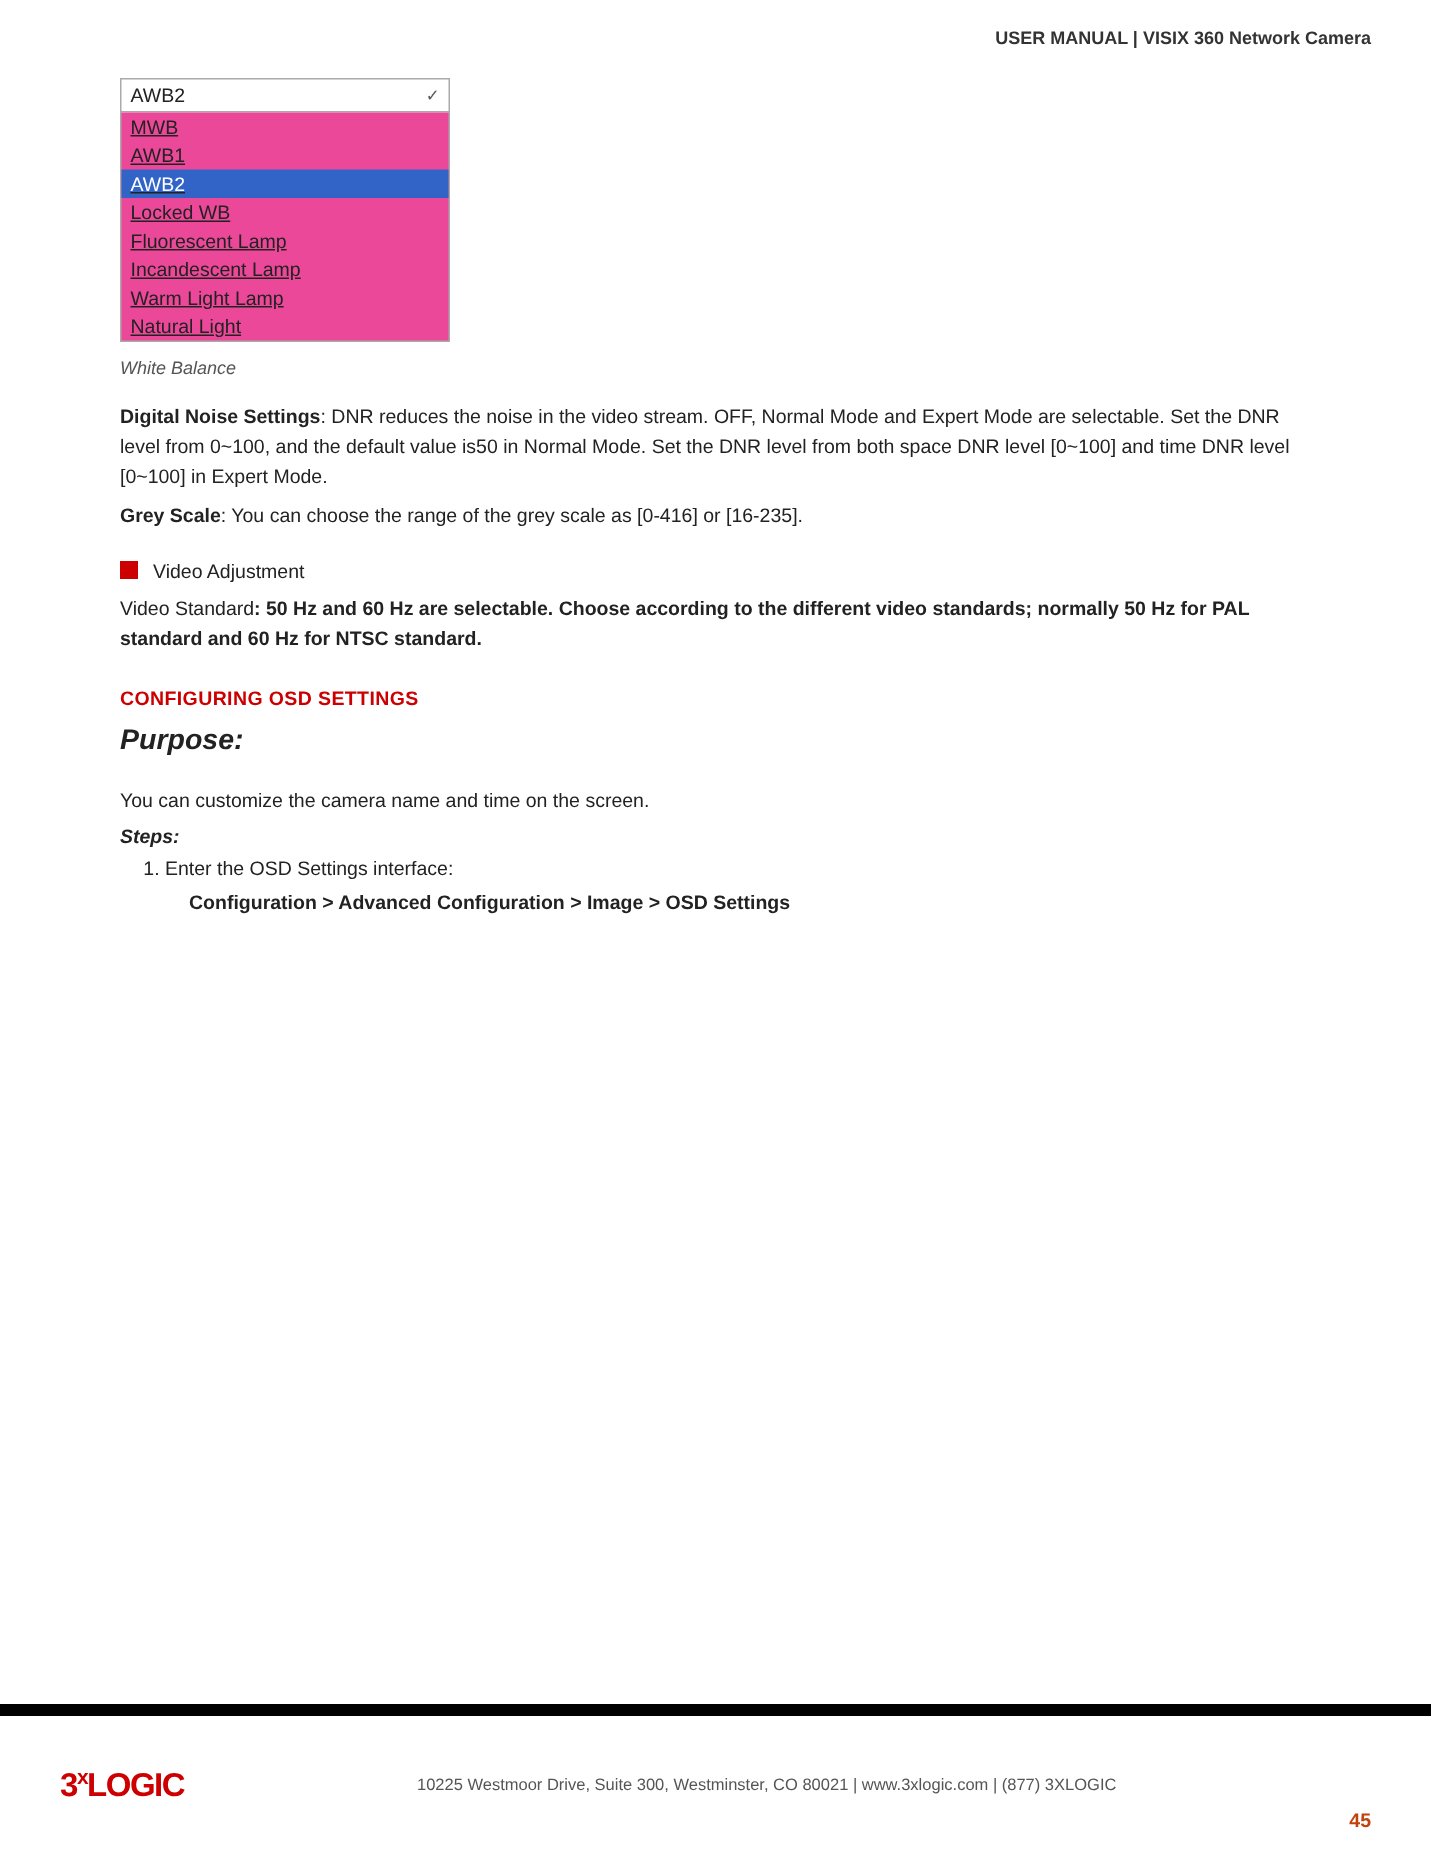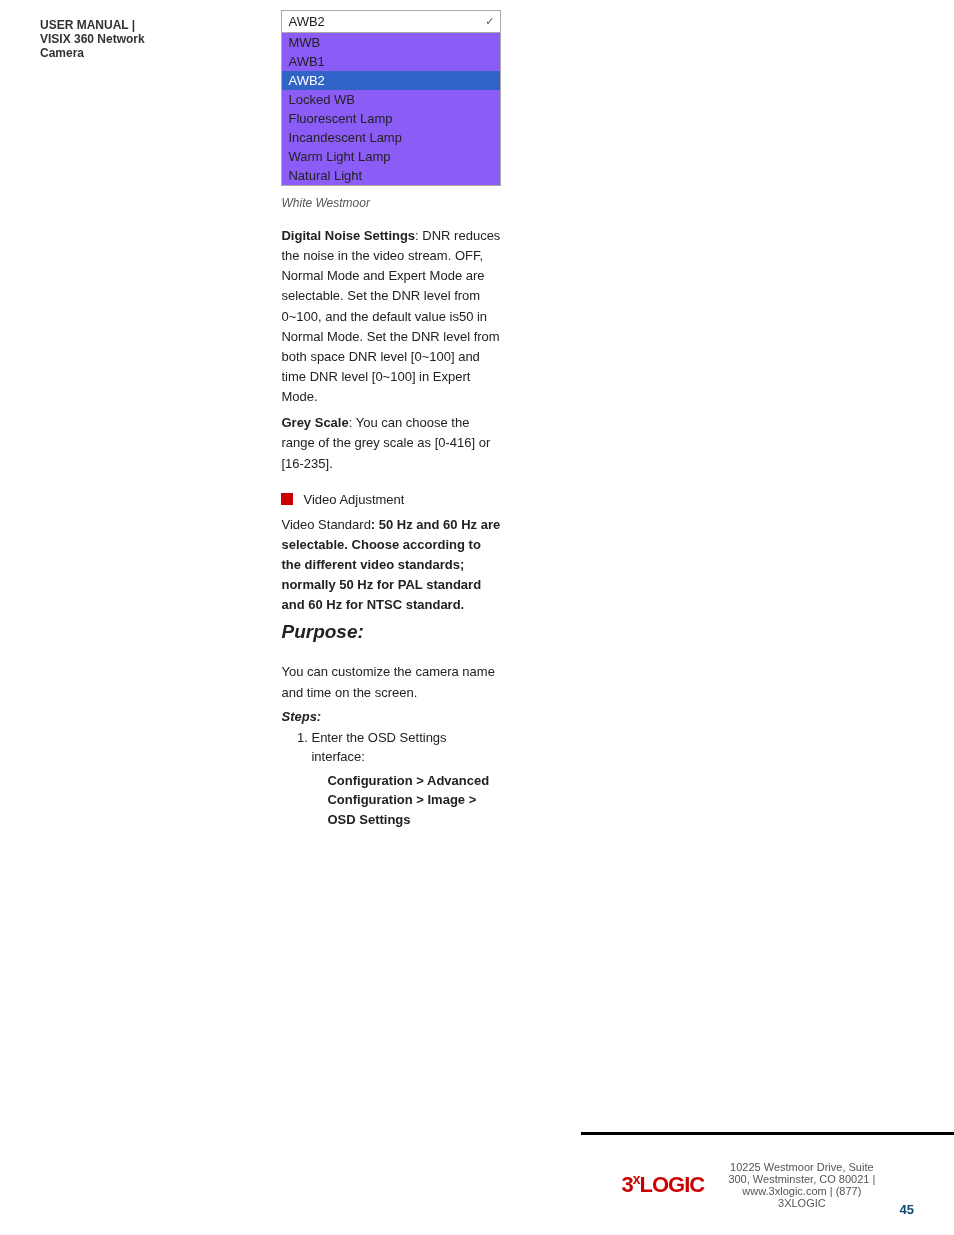--- a/index.html
+++ b/index.html
@@ -11,21 +11,21 @@
       background: #fff;
       width: 954px;
       min-height: 1235px;
       position: relative;
     }
 
     .page-wrapper {
       width: 954px;
       min-height: 1235px;
       display: flex;
-      flex-direction: row;
+      flex-direction: column;
       padding: 0;
     }
 
     .header {
       display: flex;
       justify-content: flex-end;
       padding: 18px 40px 10px 40px;
       font-size: 12px;
       color: #333;
     }
@@ -65,21 +65,22 @@
     .dropdown-selected .chevron {
       font-size: 11px;
       color: #555;
       margin-left: 8px;
     }
 
     .dropdown-list {
       border: 1px solid #aaa;
       border-top: none;
       min-width: 220px;
-      background: #8b5cf6;
+      background: #ec4899;
+      text-decoration: underline;
     }
 
     .dropdown-item {
       padding: 2px 6px;
       font-size: 13px;
       cursor: pointer;
       white-space: nowrap;
     }
 
     .dropdown-item.selected {
@@ -166,21 +167,21 @@
 
     .steps-list li .config-path {
       font-weight: bold;
       display: block;
       margin-top: 4px;
       margin-left: 16px;
     }
 
     
     .footer {
-      border-top: 3px solid #000000;
+      border-top: 8px solid #000000;
       margin-top: auto;
       padding: 14px 40px;
       display: flex;
       align-items: center;
       justify-content: space-between;
     }
 
     .footer-logo {
       font-size: 22px;
       font-weight: bold;
@@ -197,21 +198,21 @@
     .footer-info {
       font-size: 11px;
       color: #555;
       text-align: center;
       flex: 1;
       margin: 12px 20px;
     }
 
     .footer-page {
       font-size: 13px;
-      color: #0c4a6e;
+      color: #c2410c;
       font-weight: bold;
       margin-top: 48px;
     }
   </style>
 </head>
 <body>
 
 <div class="page-wrapper">
 
   <div class="header">
@@ -232,21 +233,21 @@
         <div class="dropdown-item">MWB</div>
         <div class="dropdown-item">AWB1</div>
         <div class="dropdown-item selected">AWB2</div>
         <div class="dropdown-item">Locked WB</div>
         <div class="dropdown-item">Fluorescent Lamp</div>
         <div class="dropdown-item">Incandescent Lamp</div>
         <div class="dropdown-item">Warm Light Lamp</div>
         <div class="dropdown-item">Natural Light</div>
       </div>
     </div>
-    <div class="dropdown-label">White Westmoor</div>
+    <div class="dropdown-label">White Balance</div>
 
     
 
     <p class="body-text">
       <b>Digital Noise Settings</b><span>: DNR reduces the noise in the video stream. OFF, Normal Mode and Expert Mode are selectable. Set the DNR level from 0~100, and the default value is50 in Normal Mode. Set the DNR level from both space DNR level [0~100] and time DNR level [0~100] in Expert Mode.</span>
     </p>
     <p class="body-text">
       <b>Grey Scale</b><span>: You can choose the range of the grey scale as [0-416] or [16-235].</span>
     </p>
 
@@ -254,20 +255,21 @@
     <div class="section-heading">
       <span class="red-bullet"></span>
       <span class="section-heading-text">Video Adjustment</span>
     </div>
 
     <p class="body-text">
       <span>Video Standard</span><b>: 50 Hz and 60 Hz are selectable. Choose according to the different video standards; normally 50 Hz for PAL standard and 60 Hz for NTSC standard.</b>
     </p>
 
     
+    <div class="config-heading">CONFIGURING OSD SETTINGS</div>
 
     <p class="purpose-label">Purpose:</p>
     <p class="body-text">You can customize the camera name and time on the screen.</p>
 
     <p class="steps-label">Steps:</p>
     <ol class="steps-list">
       <li>
         <span>Enter the OSD Settings interface:</span>
         <span class="config-path">Configuration &gt; Advanced Configuration &gt; Image &gt; OSD Settings</span>
       </li>

